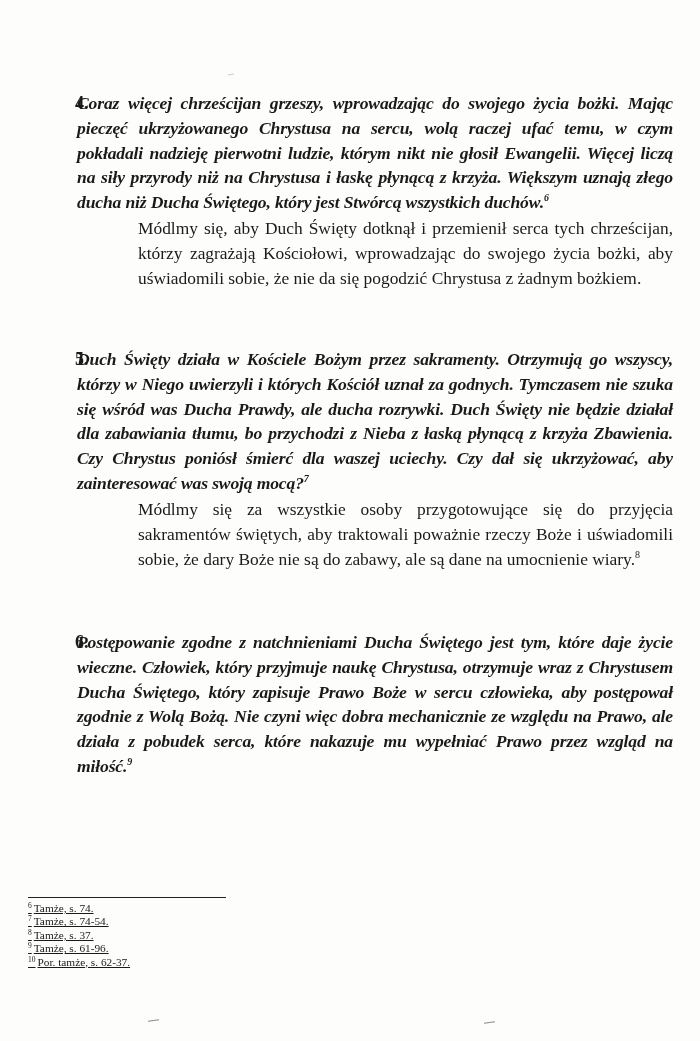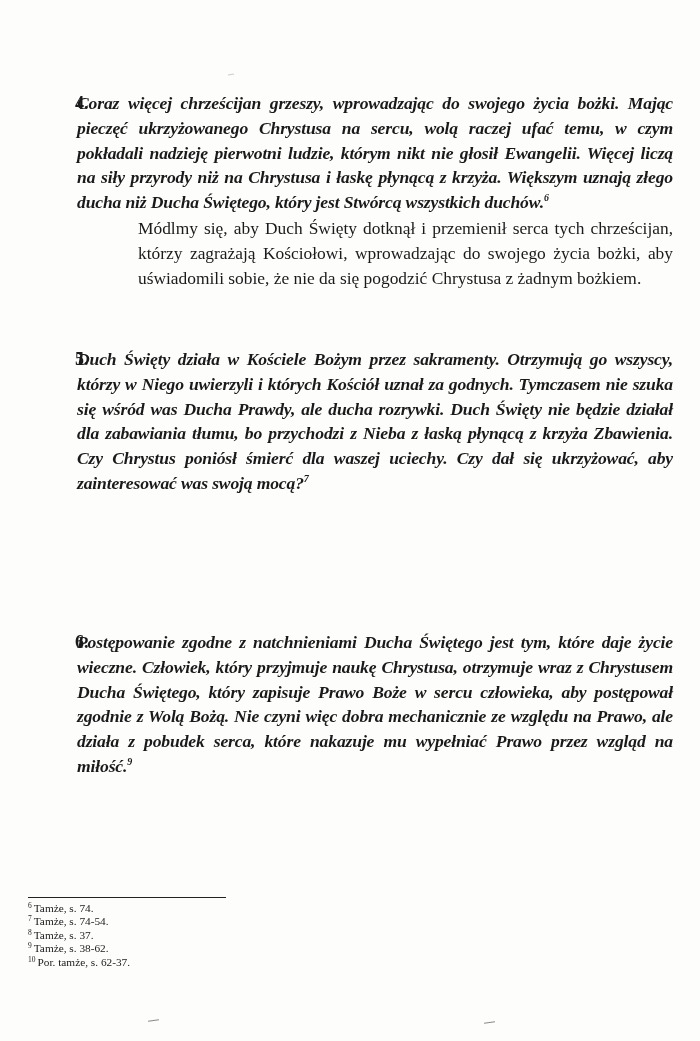--- a/index.html
+++ b/index.html
@@ -24,52 +24,53 @@
     letter-spacing: -0.15px;
   }
   .prayer {
     margin-left: 63px;
     font-size: 17.4px; line-height: 25.2px;
     text-align: justify;
     margin-top: 1px;
   }
   sup { font-size: 10px; line-height: 0; vertical-align: 7px; }
   .fn-rule { position: absolute; left: 28px; top: 897px; width: 198px; height: 0; border-top: 1.3px solid #222; }
-  .footnotes { position: absolute; left: 28px; top: 902px; font-size: 11.3px; line-height: 13.4px; }
+  .footnotes { position: absolute; left: 28px; top: 902px; font-size: 11.3px; line-height: 13.4px; text-decoration: underline; }
   .fn sup { font-size: 7.5px; vertical-align: 4px; margin-right: 2px; }
   .mark { position: absolute; height: 1px; width: 11px; background: #888; transform: rotate(-8deg); }
 </style>
 </head>
 <body>
 
 <div class="page">
 
   <div class="mark" style="left:228px; top:74px; width:6px; background:#ccc;"></div>
 
   <div class="item" style="top:91px;">
     <span class="item-num">4.</span>
     <div class="item-text"><span>Coraz więcej chrześcijan grzeszy, wprowadzając do swojego życia bożki. Mając pieczęć ukrzyżowanego Chrystusa na sercu, wolą raczej ufać temu, w czym pokładali nadzieję pierwotni ludzie, którym nikt nie głosił Ewangelii. Więcej liczą na siły przyrody niż na Chrystusa i łaskę płynącą z krzyża. Większym uznają złego ducha niż Ducha Świętego, który jest Stwórcą wszystkich duchów.</span><sup>6</sup></div>
     <div class="prayer"><span>Módlmy się, aby Duch Święty dotknął i przemienił serca tych chrześcijan, którzy zagrażają Kościołowi, wprowadzając do swojego życia bożki, aby uświadomili sobie, że nie da się pogodzić Chrystusa z żadnym bożkiem.</span></div>
   </div>
 
   <div class="item" style="top:347px;">
     <span class="item-num">5.</span>
     <div class="item-text"><span>Duch Święty działa w Kościele Bożym przez sakramenty. Otrzymują go wszyscy, którzy w Niego uwierzyli i których Kościół uznał za godnych. Tymczasem nie szuka się wśród was Ducha Prawdy, ale ducha rozrywki. Duch Święty nie będzie działał dla zabawiania tłumu, bo przychodzi z Nieba z łaską płynącą z krzyża Zbawienia. Czy Chrystus poniósł śmierć dla waszej uciechy. Czy dał się ukrzyżować, aby zainteresować was swoją mocą?</span><sup>7</sup></div>
+    <div class="prayer"><span>Módlmy się za wszystkie osoby przygotowujące się do przyjęcia sakramentów świętych, aby traktowali poważnie rzeczy Boże i uświadomili sobie, że dary Boże nie są do zabawy, ale są dane na umocnienie wiary.</span><sup>8</sup></div>
   </div>
 
   <div class="item" style="top:630px;">
     <span class="item-num">6.</span>
     <div class="item-text"><span>Postępowanie zgodne z natchnieniami Ducha Świętego jest tym, które daje życie wieczne. Człowiek, który przyjmuje naukę Chrystusa, otrzymuje wraz z Chrystusem Ducha Świętego, który zapisuje Prawo Boże w sercu człowieka, aby postępował zgodnie z Wolą Bożą. Nie czyni więc dobra mechanicznie ze względu na Prawo, ale działa z pobudek serca, które nakazuje mu wypełniać Prawo przez wzgląd na miłość.</span><sup>9</sup></div>
   </div>
 
   <div class="fn-rule"></div>
 
   <div class="footnotes">
     <div class="fn"><sup>6</sup><span>Tamże, s. 74.</span></div>
     <div class="fn"><sup>7</sup><span>Tamże, s. 74-54.</span></div>
     <div class="fn"><sup>8</sup><span>Tamże, s. 37.</span></div>
-    <div class="fn"><sup>9</sup><span>Tamże, s. 38-62.</span></div>
+    <div class="fn"><sup>9</sup><span>Tamże, s. 61-96.</span></div>
     <div class="fn"><sup>10</sup><span>Por. tamże, s. 62-37.</span></div>
   </div>
 
   <div class="mark" style="left:148px; top:1020px;"></div>
   <div class="mark" style="left:484px; top:1022px;"></div>
 </div>
 
 </body></html>

